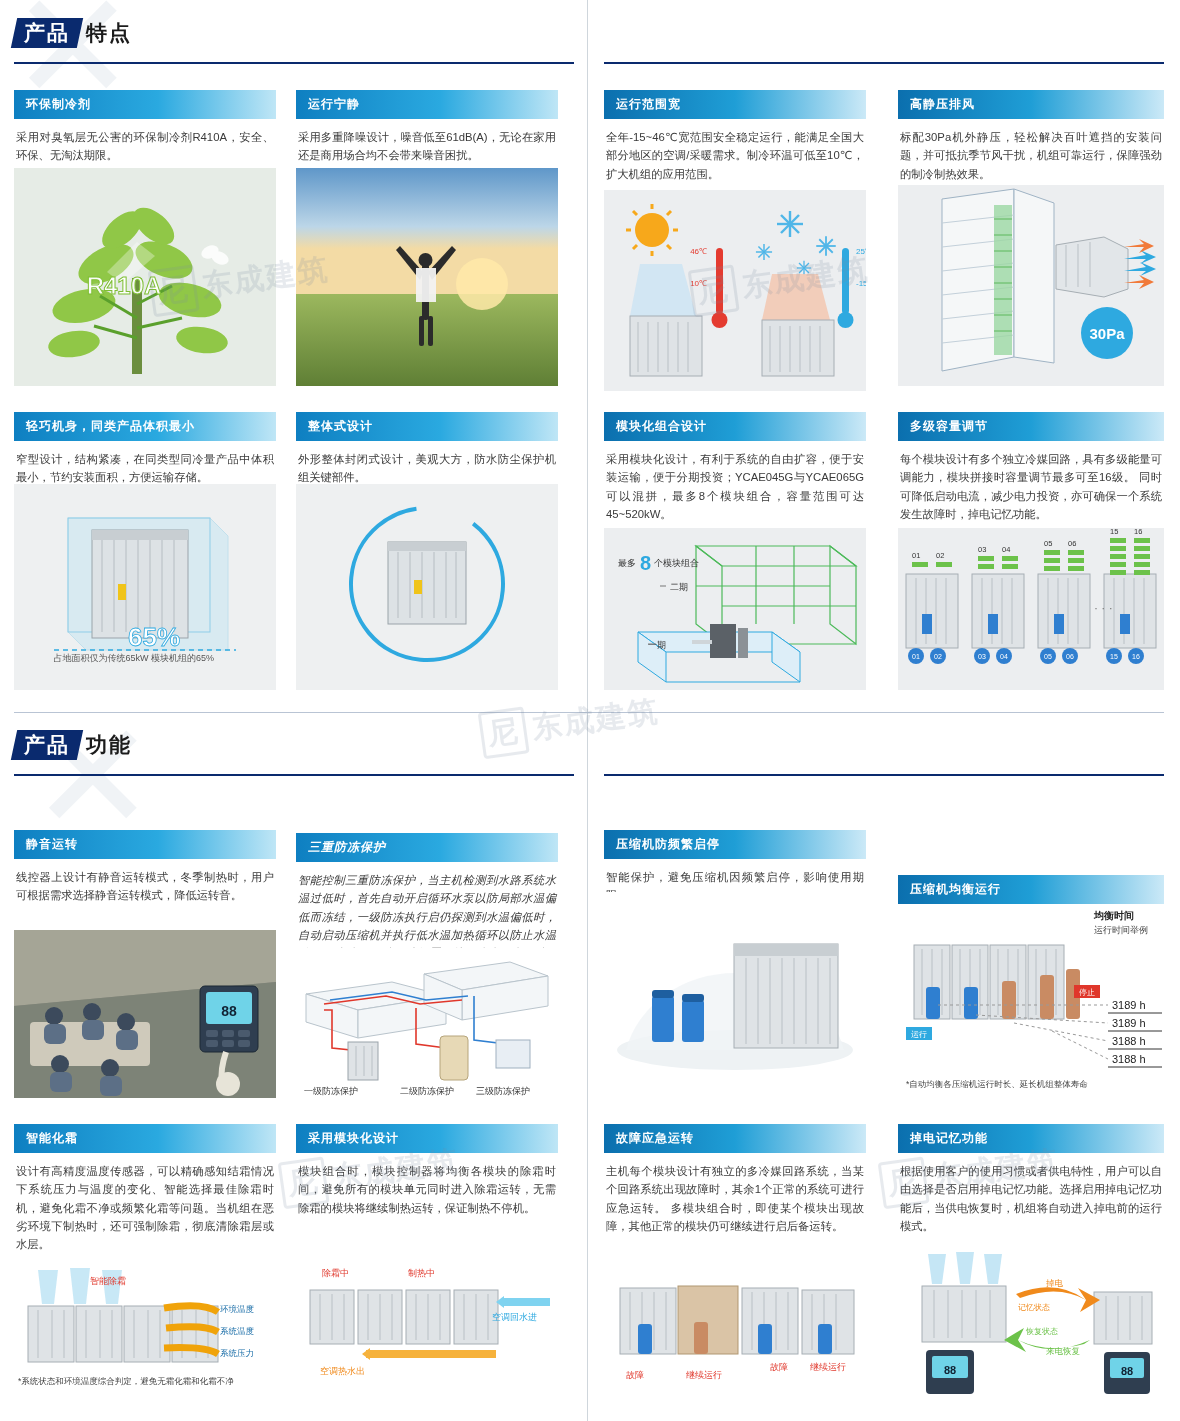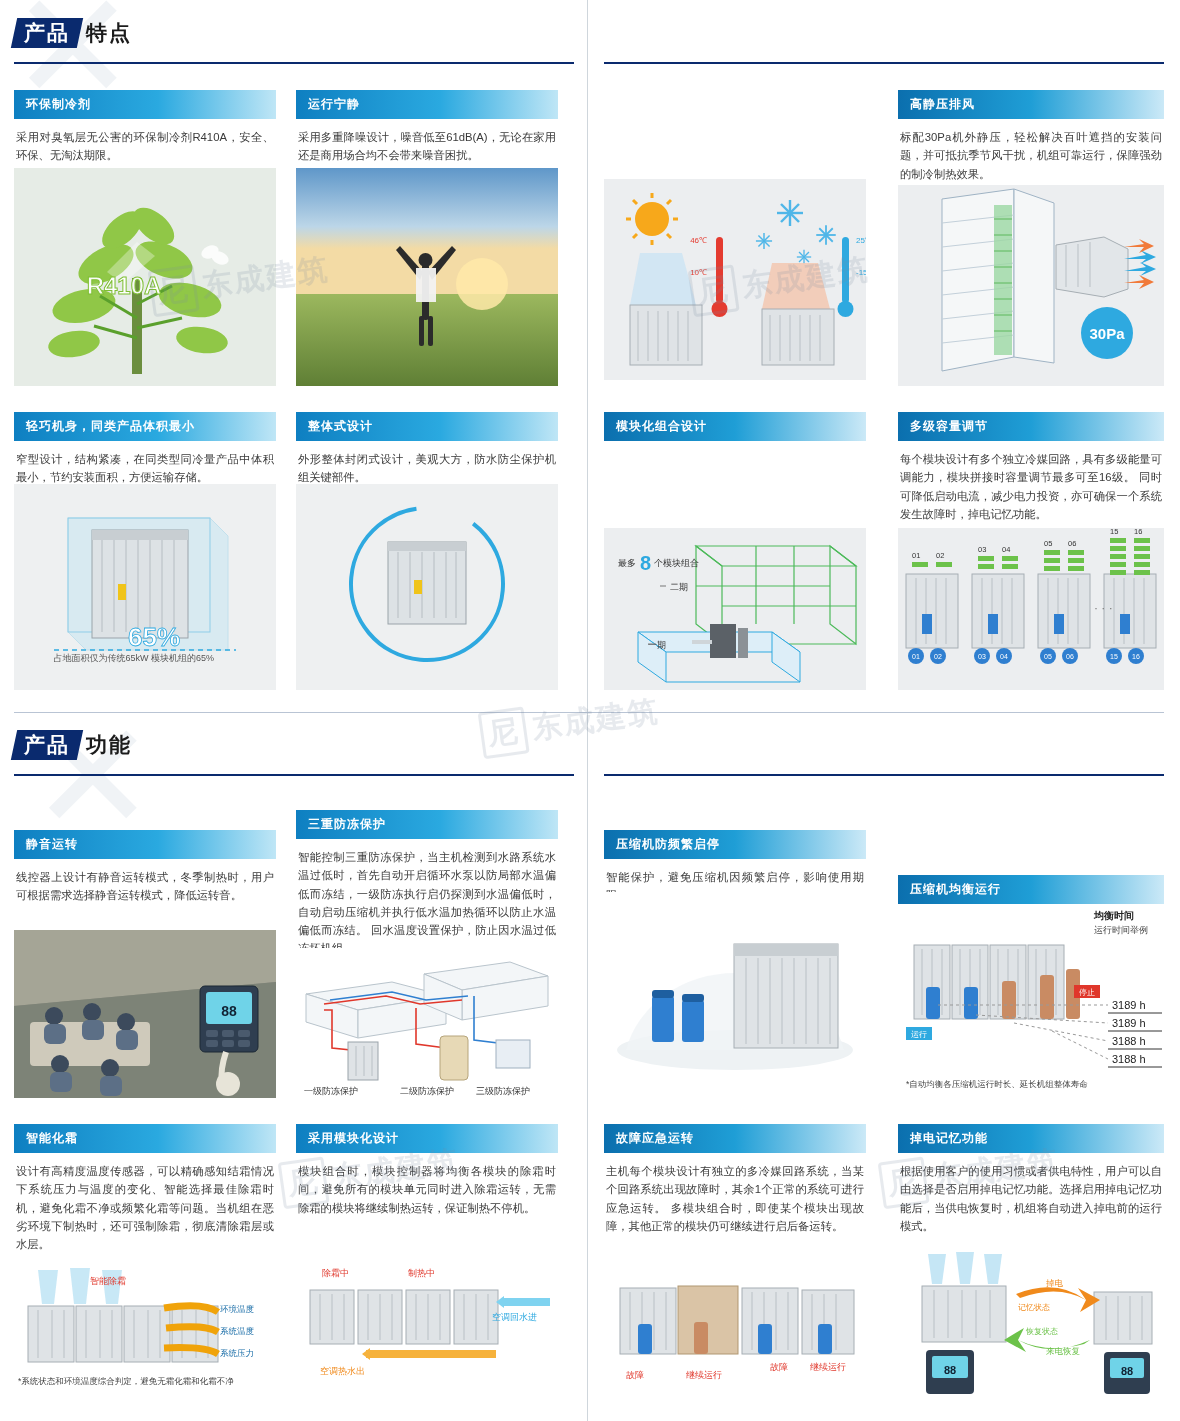--- a/index.html
+++ b/index.html
@@ -172,21 +172,25 @@
         <circle cx="129.5" cy="92" r="7"></circle>
         <path d="M127 104 L104 78 L100 82 L124 112 Z"></path>
         <path d="M132 104 L156 78 L160 82 L136 112 Z"></path>
         <rect x="123" y="148" width="5" height="30" rx="2"></rect>
         <rect x="132" y="148" width="5" height="30" rx="2"></rect>
       </g>
       <rect x="120" y="100" width="20" height="34" fill="#f2f2f2" opacity="0.95"></rect>
     </svg>
   </div>
 
-  <div class="pane panel-gray" style="left:604px; top:179px; width:262px; height:201px;">
+  <div class="card" style="left:604px; top:90px; width:262px;">
+    <div class="title-bar teal">运行范围宽</div>
+    <div class="body">全年-15~46℃宽范围安全稳定运行，能满足全国大部分地区的空调/采暖需求。制冷环温可低至10℃，扩大机组的应用范围。</div>
+  </div>
+  <div class="pane panel-gray" style="left:604px; top:190px; width:262px; height:201px;">
     <svg width="262" height="201" viewBox="0 0 262 201">
       <rect width="262" height="201" fill="#eceef0"></rect>
 
       <g transform="translate(48,40)">
         <circle r="17" fill="#f7a81b"></circle>
         <g stroke="#f7a81b" stroke-width="3">
           <line x1="-26" y1="0" x2="-21" y2="0"></line>
             <line x1="21" y1="0" x2="26" y2="0"></line>
           <line x1="0" y1="-26" x2="0" y2="-21"></line>
             <line x1="0" y1="21" x2="0" y2="26"></line>
@@ -364,20 +368,21 @@
             <line x1="150" y1="68" x2="150" y2="134"></line>
             <line x1="160" y1="68" x2="160" y2="134"></line>
           </g>
         <rect x="118" y="96" width="8" height="14" fill="#f0c419"></rect>
       </g>
     </svg>
   </div>
 
   <div class="card" style="left:604px; top:412px; width:262px;">
     <div class="title-bar teal">模块化组合设计</div>
+    <div class="body">采用模块化设计，有利于系统的自由扩容，便于安装运输，便于分期投资；YCAE045G与YCAE065G可以混拼，最多8个模块组合，容量范围可达45~520kW。</div>
   </div>
   <div class="pane panel-gray" style="left:604px; top:528px; width:262px; height:162px;">
     <svg width="262" height="162" viewBox="0 0 262 162">
       <rect width="262" height="162" fill="#eceef0"></rect>
       <g stroke="#4cba5a" fill="none" stroke-width="1.2">
         <polygon points="92,18 226,18 252,38 118,38"></polygon>
         <polygon points="92,18 92,96 118,116 118,38"></polygon>
         <polygon points="226,18 226,96 252,116 252,38"></polygon>
         <line x1="118" y1="116" x2="252" y2="116"></line>
         <line x1="92" y1="58" x2="226" y2="58"></line>
@@ -560,21 +565,21 @@
           <rect x="192" y="110" width="12" height="7" rx="2"></rect>
             <rect x="208" y="110" width="12" height="7" rx="2"></rect>
           <rect x="224" y="110" width="12" height="7" rx="2"></rect>
         </g>
         <path d="M212 122 q-6 18 -4 30" stroke="#e7e4d8" stroke-width="6" fill="none"></path>
         <circle cx="214" cy="154" r="12" fill="#e7e4d8"></circle>
       </g>
     </svg>
   </div>
 
-  <div class="card" style="left:296px; top:810px; width:262px;">
+  <div class="card" style="left:296px; top:833px; width:262px;font-style:italic;">
     <div class="title-bar">三重防冻保护</div>
     <div class="body">智能控制三重防冻保护，当主机检测到水路系统水温过低时，首先自动开启循环水泵以防局部水温偏低而冻结，一级防冻执行启仍探测到水温偏低时，自动启动压缩机并执行低水温加热循环以防止水温偏低而冻结。
 回水温度设置保护，防止因水温过低冻坏机组。</div>
   </div>
   <div class="pane" style="left:296px; top:948px; width:262px; height:150px; background:#ffffff;">
     <svg width="262" height="150" viewBox="0 0 262 150">
       <rect width="262" height="150" fill="#ffffff"></rect>
       <g stroke="#b9c4cc" fill="#f3f6f8">
         <polygon points="10,46 96,34 150,48 62,62"></polygon>
         <polygon points="10,46 10,74 62,90 62,62"></polygon>

